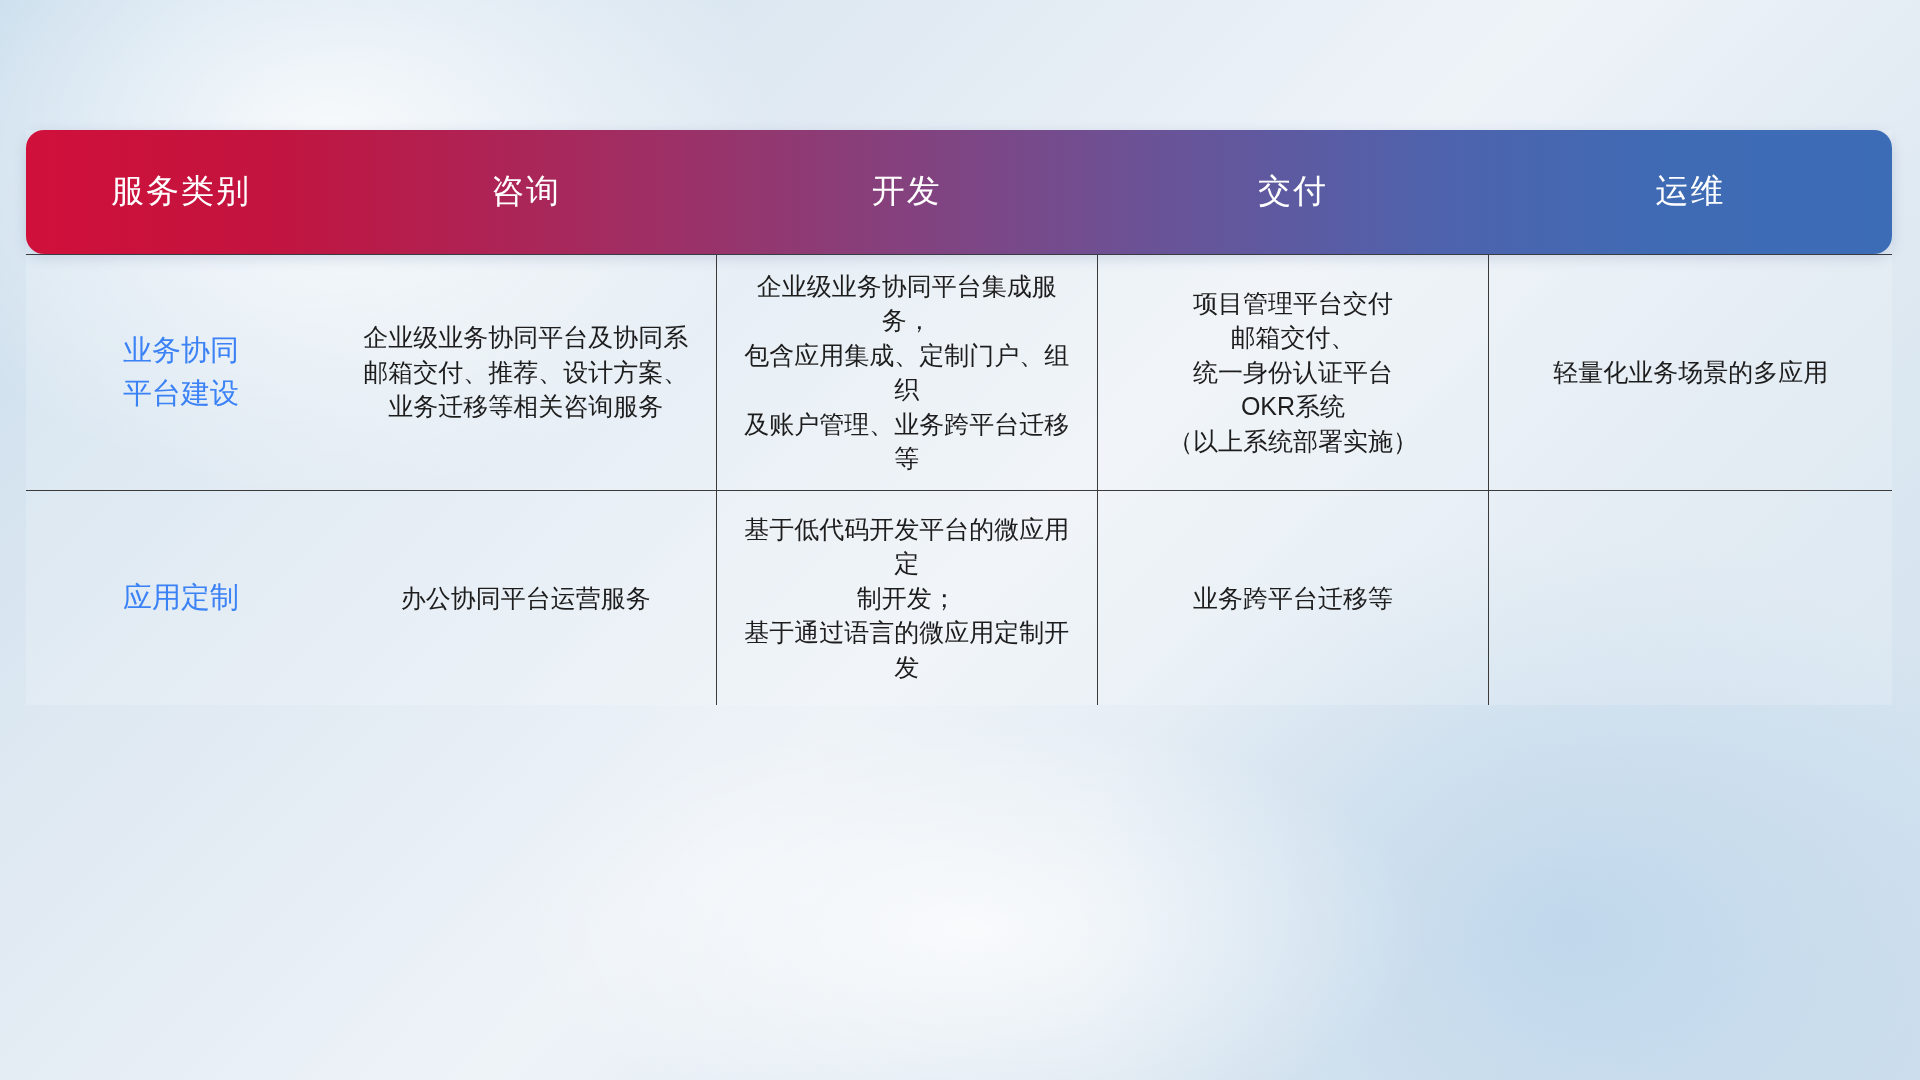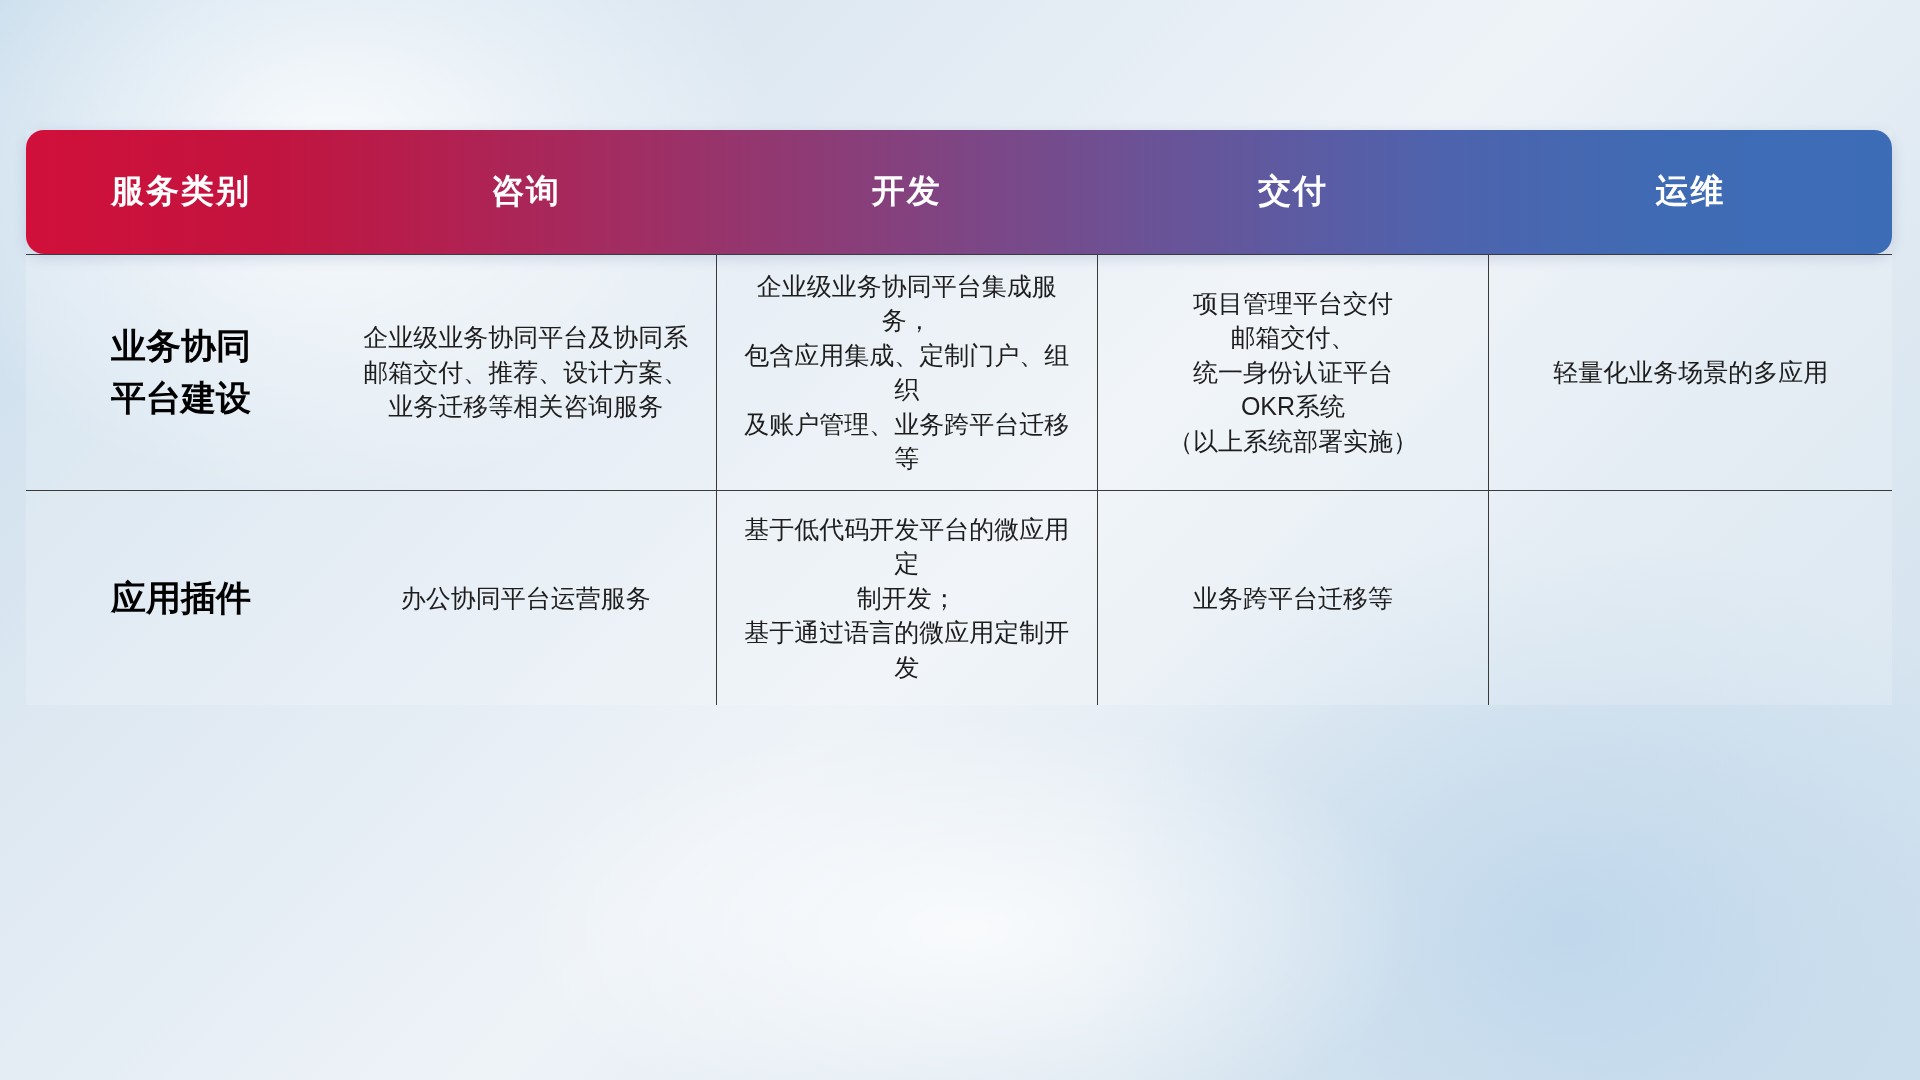--- a/index.html
+++ b/index.html
@@ -53,21 +53,21 @@
 
   
   thead tr {
     height: 124px;
   }
   thead th {
     padding: 0;
     margin: 0;
     color: #ffffff;
     font-size: 33px;
-    font-weight: bold;
+    font-weight: normal;
     letter-spacing: 2px;
     text-align: center;
     vertical-align: middle;
     position: relative;
     background: transparent;
   }
   .header-bg {
     position: absolute;
     left: 0; top: 0;
     width: 100%;
@@ -105,23 +105,23 @@
   tbody tr td:first-child,
   tbody tr td:last-child {
     border-left: none;
     border-right: none;
   }
   tbody tr:last-child td {
     border-bottom: none;
   }
 
   td.cat {
-    color: #000000;
-    font-weight: bold;
-    font-size: 35px;
+    color: #3b82f6;
+    font-weight: normal;
+    font-size: 29px;
     line-height: 1.5;
   }
   .cell-text {
     display: block;
     white-space: pre-line;
   }
 
   col.c1 { width: 16.6%; }
   col.c2 { width: 20.4%; }
   col.c3 { width: 20.4%; }
@@ -186,21 +186,21 @@
 统一身份认证平台
 OKR系统
 （以上系统部署实施）</span>
         </td>
         <td>
           <span class="cell-text">轻量化业务场景的多应用</span>
         </td>
       </tr>
       <tr style="height:215px">
         <td class="cat">
-          <span class="cell-text">应用插件</span>
+          <span class="cell-text">应用定制</span>
         </td>
         <td class="vline">
           <span class="cell-text">办公协同平台运营服务</span>
         </td>
         <td class="vline">
           <span class="cell-text">基于低代码开发平台的微应用定
 制开发；
 基于通过语言的微应用定制开发</span>
         </td>
         <td class="vline">

